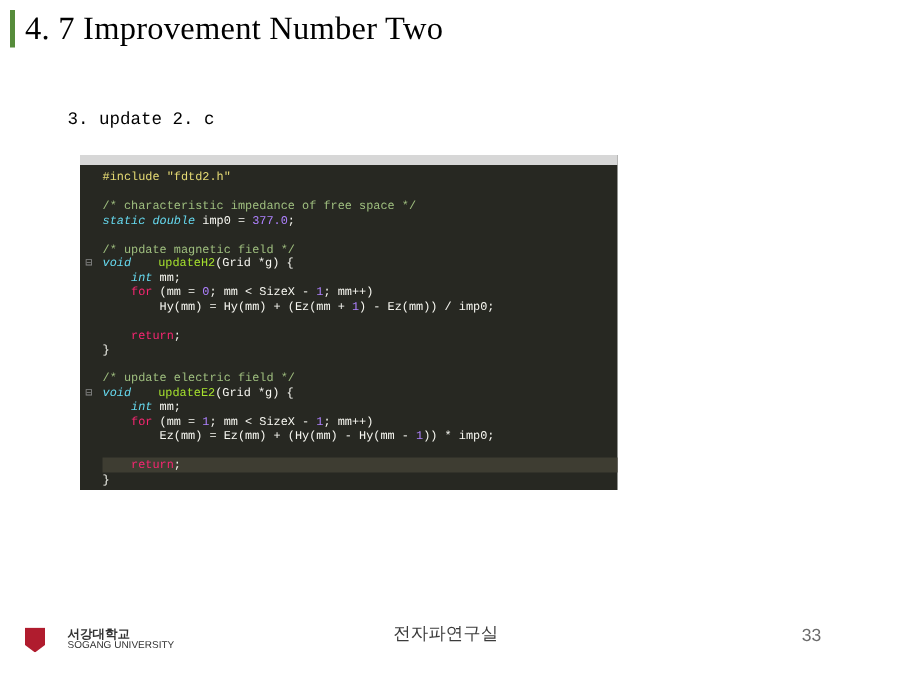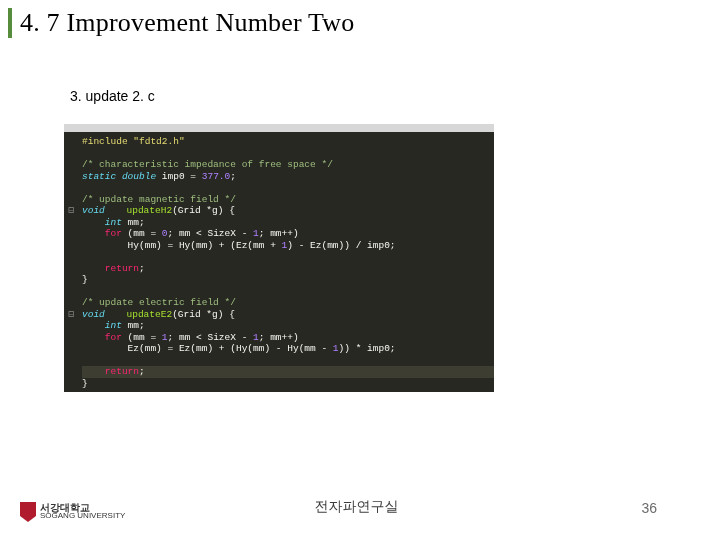--- a/index.html
+++ b/index.html
@@ -1,38 +1,38 @@
 <!DOCTYPE html>
 <html><head>
 <meta charset="utf-8">
 <style>
   * { margin: 0; padding: 0; box-sizing: border-box; }
   html, body { width: 720px; height: 540px; background: #fff; font-family: "Times New Roman", serif; color: #000; }
   .slide { position: relative; width: 697px; height: 540px; }
   .title-wrap { position: absolute; left: 8px; top: 8px; display: flex; align-items: stretch; }
   .title-bar { width: 4px; background: #568c3b; margin-right: 8px; }
   .title { font-size: 26px; font-weight: 400; letter-spacing: 0.2px; }
-  .subtitle { position: absolute; left: 70px; top: 88px; font-family: Liberation Sans, sans-serif; font-size: 14px; }
+  .subtitle { position: absolute; left: 54px; top: 88px; font-family: Liberation Mono, monospace; font-size: 14px; }
   .code-window { position: absolute; left: 64px; top: 124px; width: 430px; height: 268px; background: #272822; font-family: Consolas, "Courier New", monospace; font-size: 9.5px; line-height: 11.5px; color: #f8f8f2; }
   .code-window .fakebar { height: 8px; background: #d7d7d7; }
   .code-body { position: relative; padding: 4px 0 4px 18px; }
   .gutter { position: absolute; left: 0; top: 4px; width: 14px; color: #888; text-align: center; }
   .gutter div { height: 11.5px; }
   .code-lines { white-space: pre; }
   .code-lines div { height: 11.5px; }
   .c-pre  { color: #e6db74; }   
   .c-com  { color: #9fbf7f; margin-top: 12px; }
   .c-kw   { color: #66d9ef; font-style: italic; text-align: center; }
   .c-kw2  { color: #f92672; font-family: Liberation Mono, monospace; }
   .c-fn   { color: #a6e22e; margin-left: 16px; }
   .c-num  { color: #ae81ff; }
   .hl     { background: #3e3d32; display: block; }
   .footer-center { position: absolute; left: 0; right: 0; bottom: 24px; text-align: center; font-family: Arial, sans-serif; font-size: 14px; color: #3b3b3b; padding-left: 16px; }
   .footer-page { position: absolute; right: 40px; bottom: 24px; font-family: Arial, sans-serif; font-size: 14px; color: #6b6b6b; }
-  .logo { position: absolute; left: 20px; bottom: 18px; display: flex; align-items: center; gap: 4px; }
+  .logo { position: absolute; left: 20px; bottom: 18px; display: flex; align-items: center; gap: 18px; }
   .crest { width: 16px; height: 20px; background: #b01c2e; clip-path: polygon(0 0, 100% 0, 100% 70%, 50% 100%, 0 70%); }
   .logo-text { font-family: Arial, sans-serif; font-size: 8px; line-height: 8px; color: #333; }
   .logo-text .ko { font-size: 10px; font-weight: 700; }
 </style>
 </head>
 <body>
 
 <div class="slide">
 
   <div class="title-wrap">
@@ -77,15 +77,15 @@
 
   <div class="logo">
     <div class="crest"></div>
     <div class="logo-text">
       <div class="ko">서강대학교</div>
       <div>SOGANG UNIVERSITY</div>
     </div>
   </div>
 
   <div class="footer-center">전자파연구실</div>
-  <div class="footer-page">36</div>
+  <div class="footer-page">33</div>
 
 </div>
 
 </body></html>

